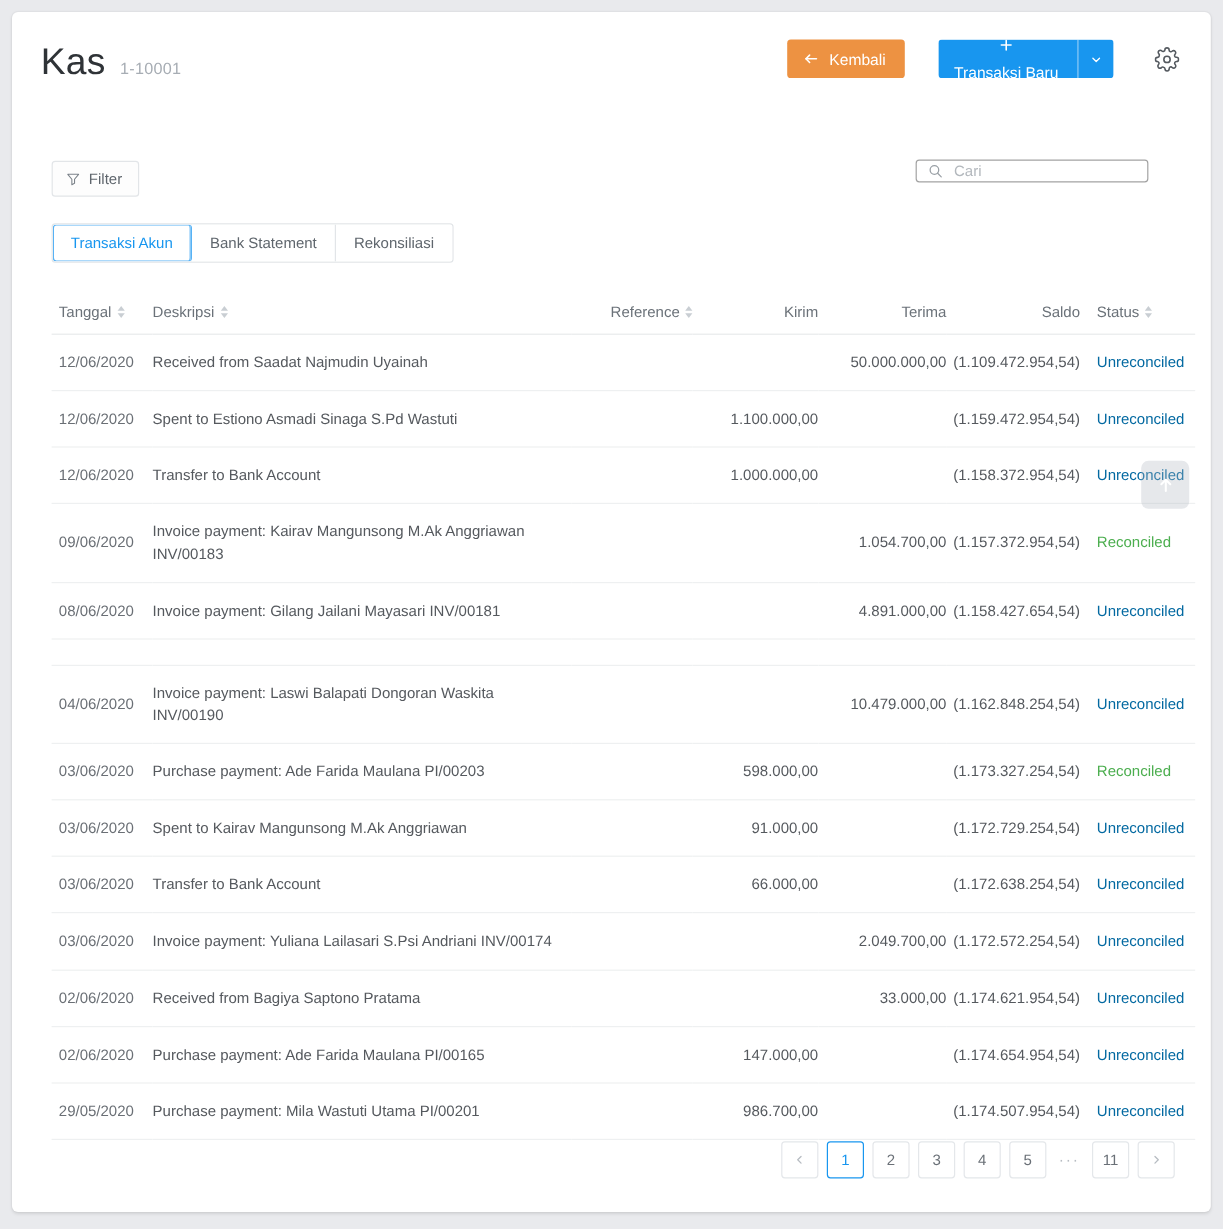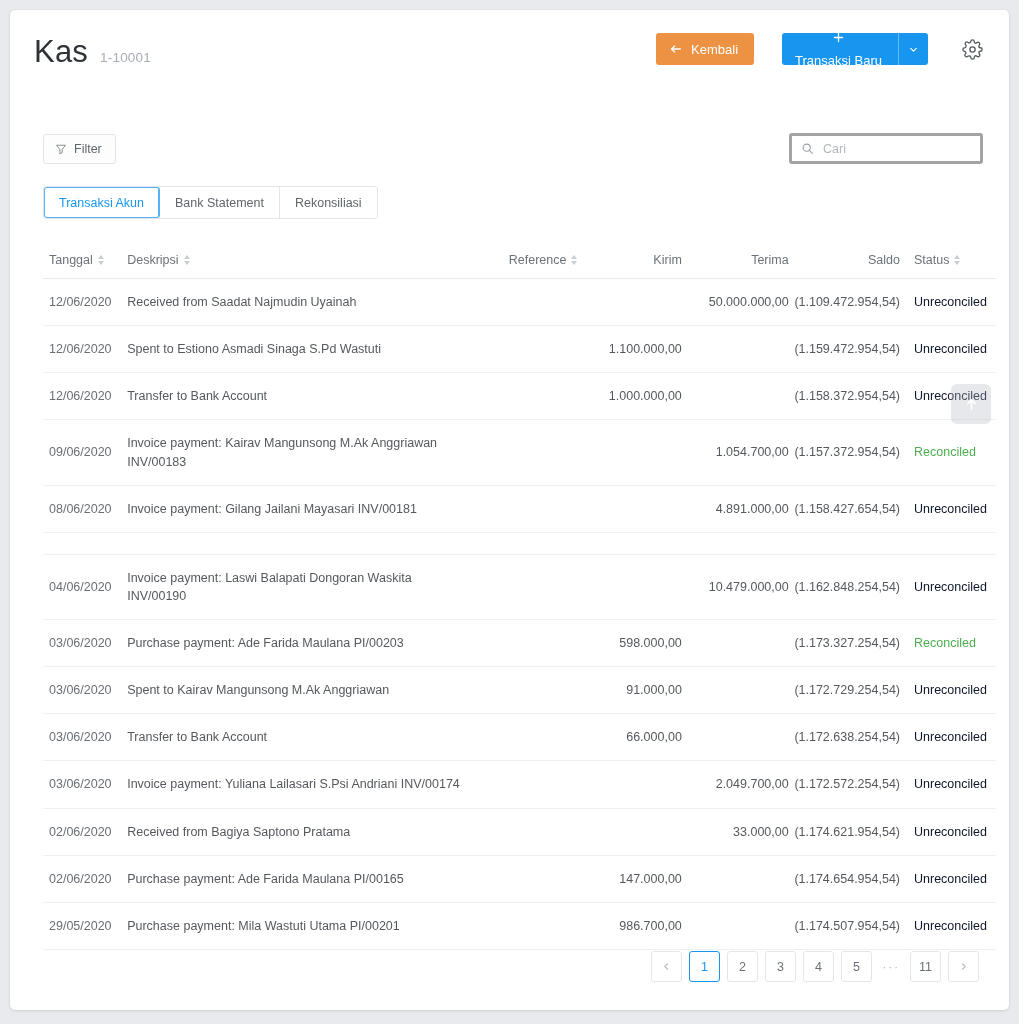--- a/index.html
+++ b/index.html
@@ -114,23 +114,23 @@
     border-radius: 3px;
     padding: 0 13px 0 11px;
     display: inline-flex; align-items: center; gap: 7px;
     font-size: 12.5px;
     color: #5f666d;
     cursor: pointer;
     font-family: "Liberation Sans", sans-serif;
   }
   .search-box {
     position: absolute;
-    right: 26px; top: 45px;
-    width: 194px; height: 31px;
-    border: 3px solid #a3a3a3;
+    right: 52px; top: 45px;
+    width: 194px; height: 19px;
+    border: 1px solid #a3a3a3;
     border-radius: 3px;
     background: #fff;
     display: flex; align-items: center;
     padding: 0 9px;
     gap: 7px;
   }
   .search-box input {
     border: none; outline: none;
     font-size: 12.5px;
     color: #54595f;
@@ -209,21 +209,21 @@
     color: #55595e;
     padding: 14px 0;
     border-bottom: 1px solid #eef0f1;
     vertical-align: middle;
     line-height: 1.45;
   }
   td.num { text-align: right; white-space: nowrap; }
   td.date { color: #6a6f75; white-space: nowrap; padding-left: 6px; }
   td.desc { padding-right: 12px; }
   td.status { text-align: left; padding-left: 14px; white-space: nowrap; }
-  .st-unrec { color: #0f172a; }
+  .st-unrec { color: #0369a1; }
   .st-rec { color: #4cae4f; }
   tr.spacer td { height: 22px; padding: 0; border-bottom: 1px solid #eef0f1; }
 
   
   .c-date   { width: 86px; }
   .c-desc   { width: 380px; }
   .c-ref    { width: 105px; }
   .c-kirim  { width: 108px; }
   .c-terima { width: 110px; }
   .c-saldo  { width: 112px; }

